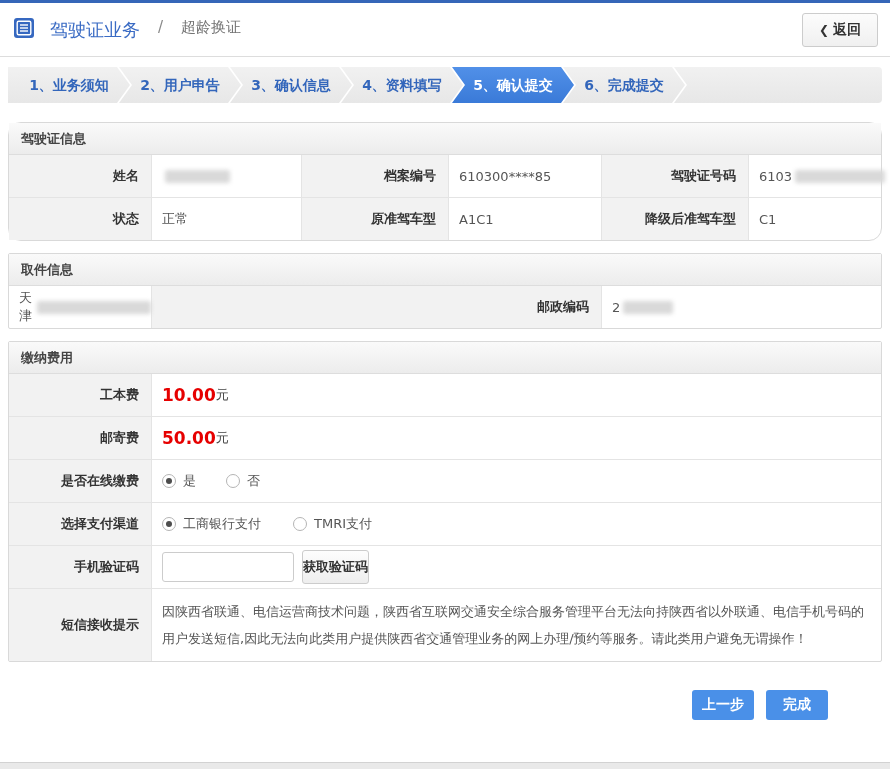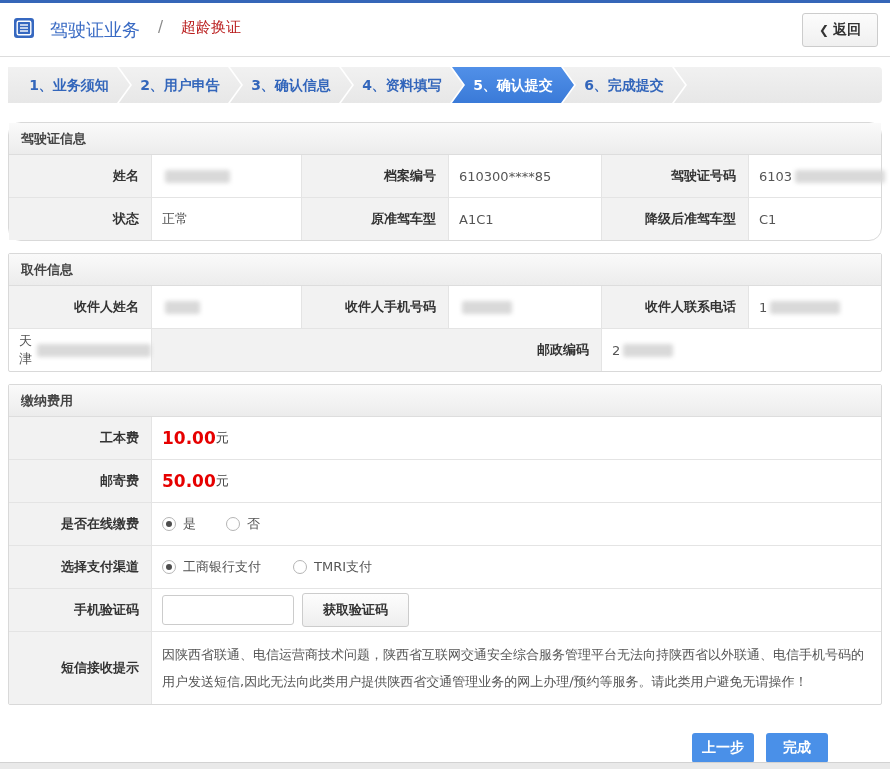--- a/index.html
+++ b/index.html
@@ -9,21 +9,21 @@
   
   .topline { height:3px; background:#3566b8; }
 
   
   .page-header { height:54px; display:flex; align-items:center; justify-content:space-between;
     padding:0 12px 0 14px; border-bottom:1px solid #ddd; background:#fff; }
   .title-wrap { display:flex; align-items:flex-start; gap:16px; }
   .title-icon { display:inline-flex; }
   .title-main { color:#3a6bc4; font-size:18px; }
   .title-sep { color:#888; font-size:15px; margin:0 2px; }
-  .title-sub { color:#b91c1c; font-size:15px; }
+  .title-sub { color:#737373; font-size:15px; }
   .back-btn { display:inline-flex; align-items:center; gap:4px; padding:7px 16px;
     background:linear-gradient(#fcfcfc,#f0f0f0); border:1px solid #ccc; border-radius:3px;
     font-size:14px; color:#333; cursor:pointer; font-weight:bold;
     font-family:"DejaVu Sans","Liberation Sans",sans-serif; }
   .back-chevron { font-size:12px; font-weight:bold; }
 
   .content { padding:0 8px; }
 
   
   .steps { display:flex; margin-top:10px; height:36px; }
@@ -62,21 +62,21 @@
   .radio-group { display:flex; align-items:center; gap:30px; }
   .radio-option { display:flex; align-items:center; gap:7px; color:#555; cursor:pointer; }
   .radio { width:14px; height:14px; border:1px solid #b5b5b5; border-radius:50%;
     background:#fff; position:relative; flex:0 0 auto; }
   .radio.selected::after { content:''; position:absolute; left:3px; top:3px; right:3px; bottom:3px;
     background:#4d4d4d; border-radius:50%; }
 
   .sms-input { width:132px; height:30px; border:1px solid #ccc; border-radius:3px;
     padding:0 8px; font-size:13px; margin-right:8px;
     font-family:"DejaVu Sans","Liberation Sans",sans-serif; }
-  .code-btn { padding:7px 20px; background:linear-gradient(#fdfdfd,#eee); border:1px solid #ccc;
+  .code-btn { padding:7px 0; background:linear-gradient(#fdfdfd,#eee); border:1px solid #ccc;
     border-radius:3px; font-size:13px; font-weight:bold; color:#333; cursor:pointer;
     font-family:"DejaVu Sans","Liberation Sans",sans-serif; }
 
   .notice-cell { padding:9px 14px 9px 12px; color:#cc3333; line-height:27px; align-items:flex-start; }
   .notice-label { min-height:68px; }
 
   
   .footer-actions { display:flex; justify-content:flex-end; gap:12px; padding:28px 54px 1px 0; }
   .btn-primary { width:62px; height:30px; background:#4a90e8; border:none; border-radius:3px;
     color:#fff; font-size:14px; font-weight:bold; cursor:pointer;
@@ -151,35 +151,20 @@
         </div>
       <div class="cell label">降级后准驾车型</div>
       <div class="cell value">
           <span>C1</span>
         </div>
     </div>
   </section>
 
   <section class="panel">
     <div class="panel-header">取件信息</div>
-    <div class="grid-row">
-      <div class="cell label">收件人姓名</div>
-      <div class="cell value">
-          <span class="redacted w35"></span>
-        </div>
-      <div class="cell label">收件人手机号码</div>
-      <div class="cell value">
-          <span class="redacted w50"></span>
-        </div>
-      <div class="cell label">收件人联系电话</div>
-      <div class="cell value">
-          <span>1</span>
-          <span class="redacted w70"></span>
-        </div>
-    </div>
     <div class="grid-row addr">
       <div class="cell value">
           <span>天津</span>
           <span class="redacted w200"></span>
         </div>
       <div class="cell label">邮政编码</div>
       <div class="cell value">
           <span>2</span>
           <span class="redacted w50"></span>
         </div>

